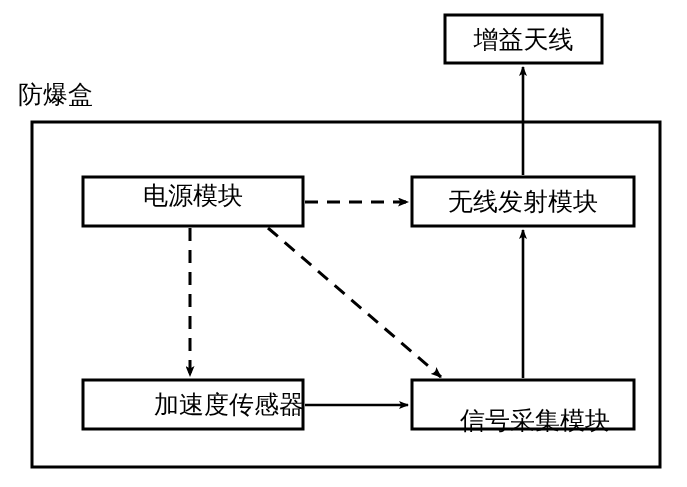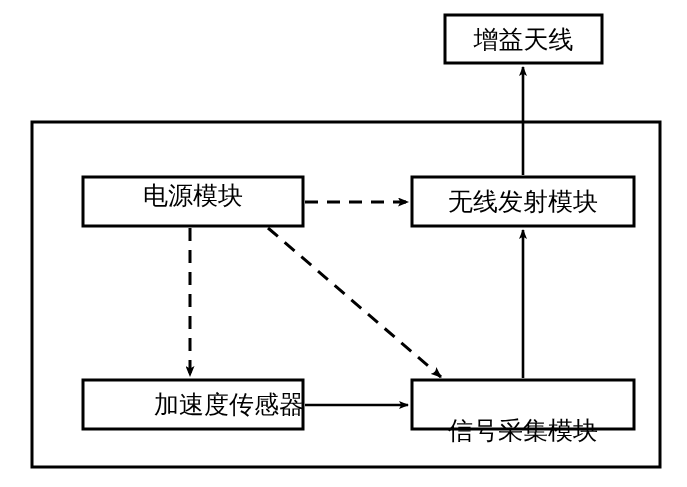--- a/index.html
+++ b/index.html
@@ -79,22 +79,23 @@
       </g>
     <g id="svg-nodes-group">
         <rect x="445" y="15" width="157" height="48" fill="#ffffff" stroke="#000000" stroke-width="3"></rect>
         <rect x="83" y="177" width="220" height="49" fill="#ffffff" stroke="#000000" stroke-width="3"></rect>
         <rect x="412" y="177" width="222" height="49" fill="#ffffff" stroke="#000000" stroke-width="3"></rect>
         <rect x="83" y="380" width="220" height="49" fill="#ffffff" stroke="#000000" stroke-width="3"></rect>
         <rect x="412" y="380" width="222" height="49" fill="#ffffff" stroke="#000000" stroke-width="3"></rect>
       </g>
   </svg>
 
+  <div class="container-caption" style="left: 18px; top: 82px;">防爆盒</div>
 
   <div id="node-layer">
       <div class="node-label" style="left: 445px; top: 15px; width: 157px; height: 48px;">增益天线</div>
       <div class="node-label" style="left: 83px; top: 177px; width: 220px; height: 37px;">电源模块</div>
       <div class="node-label" style="left: 412px; top: 177px; width: 222px; height: 49px; border-radius: 8px;">无线发射模块</div>
       <div class="node-label" style="left: 83px; top: 380px; width: 220px; height: 49px; padding-left: 36px;">加速度传感器</div>
-      <div class="node-label" style="left: 412px; top: 404px; width: 222px; height: 53px;">信号采集模块</div>
+      <div class="node-label" style="left: 412px; top: 394px; width: 222px; height: 53px; padding-left: 12px;">信号采集模块</div>
     </div>
 
 </div>
 
 </body></html>

